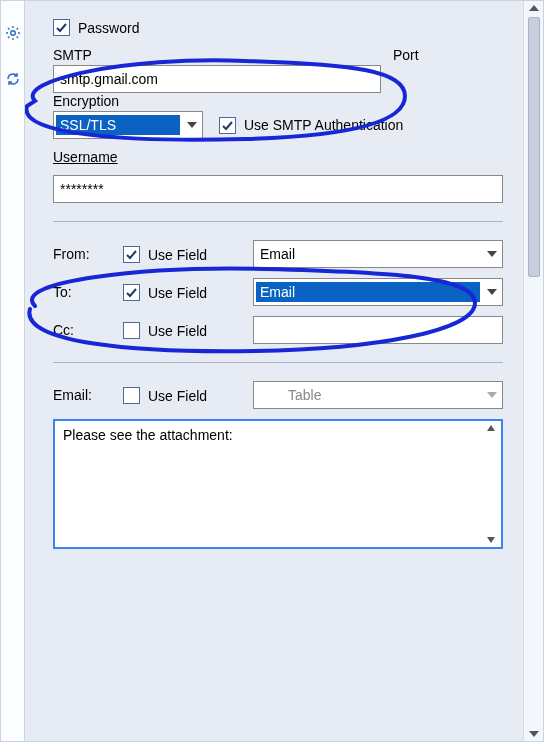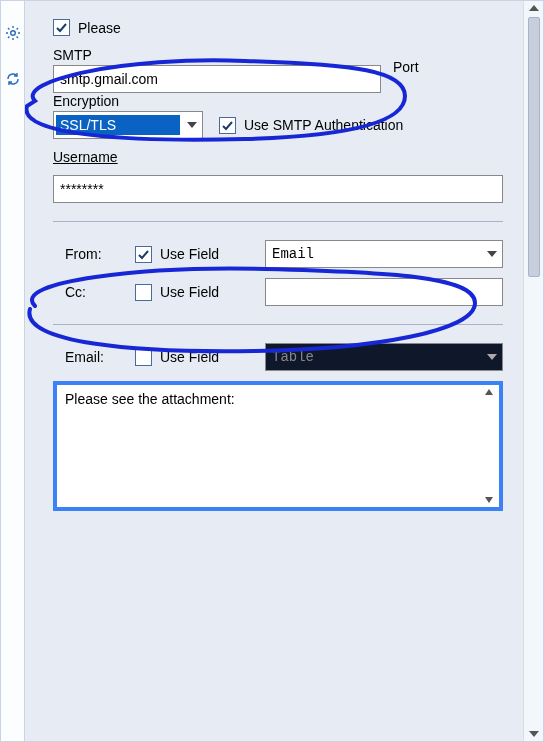--- a/index.html
+++ b/index.html
@@ -89,44 +89,45 @@
     input.txt, select.sel {
       border: 1px solid #888;
       background: #fff;
       font: inherit;
       padding: 4px 6px;
       height: 28px;
       outline: none;
     }
     .server-row { display: flex; gap: 12px; }
     .server-row .smtp { flex: 1; }
-    .server-row .port { width: 110px; margin-top: 12px; }
+    .server-row .port { width: 110px; }
     .enc-row { display: flex; align-items: center; gap: 16px; }
     .sel-wrap {
       position: relative;
       display: inline-flex;
       align-items: center;
       border: 1px solid #888;
       background: #fff;
       height: 28px;
       width: 150px;
     }
-    .sel-wrap.wide { width: 200px; font-family: Liberation Mono, monospace; }
+    .sel-wrap.wide { width: 200px; }
     .sel-value {
       flex: 1;
       padding: 2px 4px;
       margin: 2px;
     }
     .sel-value.hl {
       background: #0a63c2;
       color: #fff;
     }
     .sel-wrap.disabled {
-      background: #0f172a;
+      background: #ffffff;
       color: #888;
+      padding-left: 28px;
     }
     .sel-arrow {
       width: 20px;
       display: flex;
       align-items: center;
       justify-content: center;
     }
     .sel-arrow-tri {
       width: 0; height: 0;
       border-left: 5px solid transparent;
@@ -138,28 +139,28 @@
       border: none;
       border-top: 1px solid #a7b3c7;
       margin: 18px 0;
     }
     .field-row {
       display: flex;
       align-items: center;
       gap: 20px;
       margin-bottom: 10px;
     }
-    .field-row .lbl { width: 50px; margin-left: 12px; }
-    .field-row .cbwrap { width: 110px; display: flex; align-items: center; gap: 8px;}
+    .field-row .lbl { width: 50px; }
+    .field-row .cbwrap { width: 110px; display: flex; align-items: flex-end; gap: 8px;}
     .field-row .selside { flex: 1; }
     .field-row input.txt { width: 100%; }
     .body-area {
       width: 100%;
       min-height: 130px;
-      border: 4px solid #3b82f6;
+      border: 2px solid #3b82f6;
       background: #fff;
       padding: 6px 8px;
       position: relative;
     }
     .body-text { color: #000; }
     .body-scroll {
       position: absolute;
       right: 2px; top: 4px; bottom: 4px;
       width: 16px;
       display: flex;
@@ -202,21 +203,21 @@
 
     <div class="row" style="margin-bottom:10px;">
       <label class="chk">
         <span class="chk-box">
             <span class="chk-mark">
           <svg width="13" height="13" viewBox="0 0 13 13">
                 <path d="M2 7l3 3 6-7" fill="none" stroke="#1a3d6e" stroke-width="2"></path>
               </svg>
         </span>
           </span>
-        <span>Please</span>
+        <span>Password</span>
       </label>
     </div>
 
     <div class="server-row">
       <div class="smtp">
         <div class="label">SMTP</div>
         <input class="txt full-input" value="smtp.gmail.com" style="">
       </div>
       <div class="port">
         <div class="label">Port</div>
@@ -270,20 +271,41 @@
       <div class="selside">
         <div class="sel-wrap wide" style="width:100%;">
           <div class="sel-value">Email</div>
           <div class="sel-arrow">
               <div class="sel-arrow-tri"></div>
             </div>
         </div>
       </div>
     </div>
 
+    <div class="field-row">
+      <div class="lbl">To:</div>
+      <label class="cbwrap chk">
+        <span class="chk-box">
+            <span class="chk-mark">
+          <svg width="13" height="13" viewBox="0 0 13 13">
+                <path d="M2 7l3 3 6-7" fill="none" stroke="#1a3d6e" stroke-width="2"></path>
+              </svg>
+        </span>
+          </span>
+        <span>Use Field</span>
+      </label>
+      <div class="selside">
+        <div class="sel-wrap wide" style="width:100%;">
+          <div class="sel-value hl">Email</div>
+          <div class="sel-arrow">
+              <div class="sel-arrow-tri"></div>
+            </div>
+        </div>
+      </div>
+    </div>
 
     <div class="field-row">
       <div class="lbl">Cc:</div>
       <label class="cbwrap chk">
         <span class="chk-box"></span>
         <span>Use Field</span>
       </label>
       <div class="selside">
         <input class="txt" style="width: 100%;" value="">
       </div>

